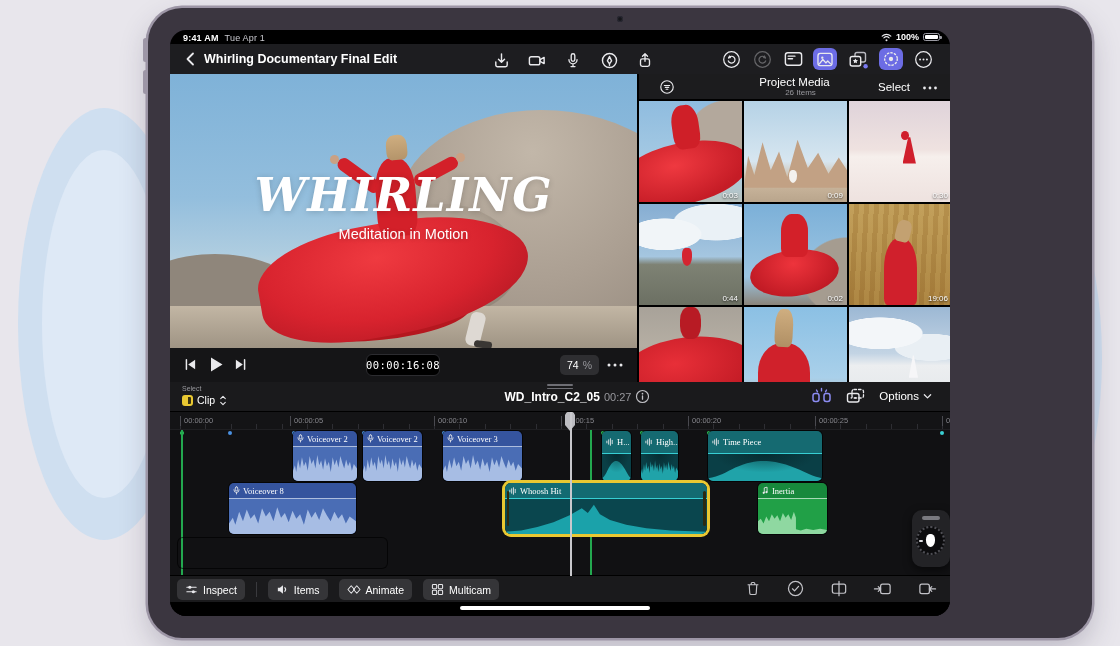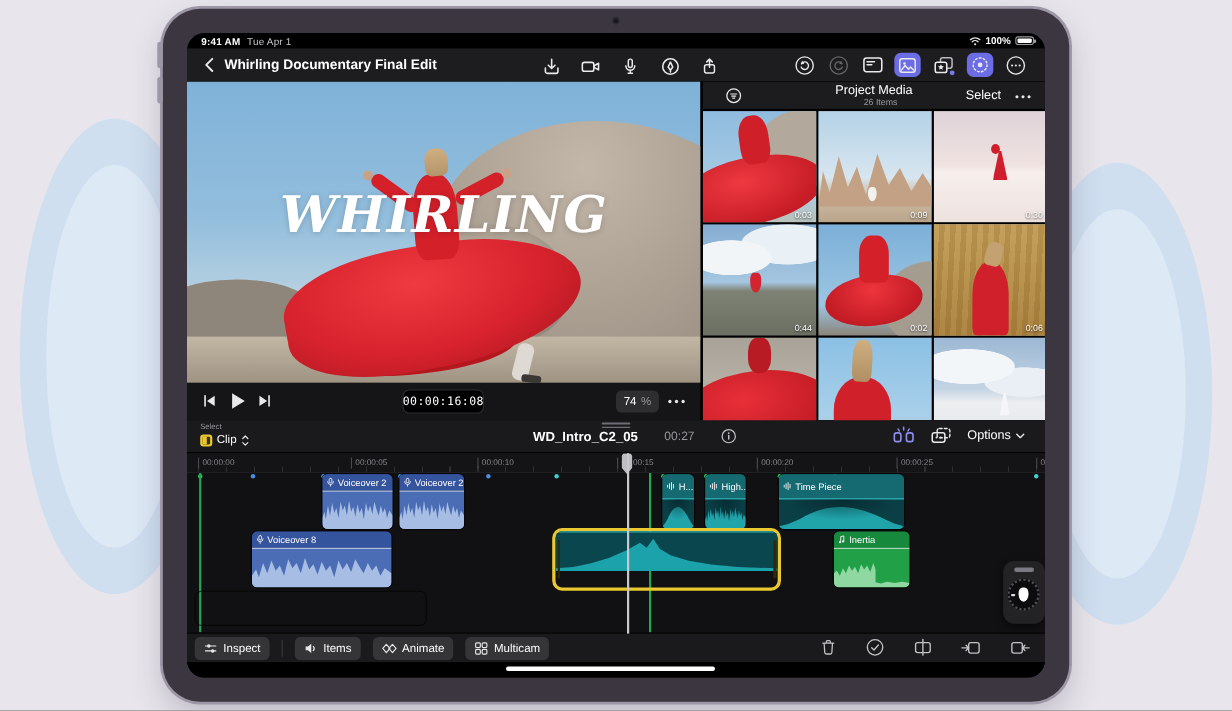--- a/index.html
+++ b/index.html
@@ -8,21 +8,21 @@
   .stage { position:relative; width:1120px; height:646px; background:#e8e6ec; overflow:hidden; }
 
   
   .blob { position:absolute; border-radius:50%; }
   .blob.l1 { left:18px;  top:108px; width:172px; height:432px; background:#cfdff0; }
   .blob.l2 { left:42px;  top:150px; width:124px; height:348px; background:#dee9f6; }
   .blob.r1 { left:930px; top:148px; width:172px; height:420px; background:#cfdff0; }
   .blob.r2 { left:954px; top:190px; width:124px; height:336px; background:#dee9f6; }
 
   
-  .device { position:absolute; left:148px; top:8px; width:824px; height:630px; background:#3b3640;
+  .device { position:absolute; left:148px; top:8px; width:944px; height:630px; background:#3b3640;
             border-radius:34px; box-shadow:0 0 0 2.5px #9d96a6, 0 12px 28px rgba(60,50,80,.25); }
   .vol-btn { position:absolute; left:-5px; width:5px; height:24px; background:#9d96a6; border-radius:3px; }
   .camera-dot { position:absolute; top:8px; left:50%; margin-left:-3px; width:6px; height:6px; border-radius:50%;
                 background:#15151a; box-shadow:inset 0 0 1px 1px #2c2c36; }
   .screen { position:absolute; left:22px; top:22px; width:780px; height:586px; background:#000;
             border-radius:16px; overflow:hidden; color:#fff; }
 
   
   svg.ic { stroke:#e9e9ec; fill:none; stroke-width:1.5; stroke-linecap:round; stroke-linejoin:round; display:block; }
   svg.ic .fill { fill:#e9e9ec; stroke:none; }
@@ -126,32 +126,32 @@
   
   .timeline { position:absolute; left:0; top:352px; width:780px; height:234px; background:#101012; }
   .tl-head { position:absolute; left:0; top:0; width:100%; height:30px; background:#1a1a1c; border-bottom:1px solid #000; }
   .drag-handle { position:absolute; left:50%; top:2px; margin-left:-13px; width:26px; }
   .drag-handle i { display:block; height:1.5px; background:#6e6e74; border-radius:1px; margin-bottom:2px; }
   .tl-select-label { position:absolute; left:12px; top:3px; font-size:7px; color:#98989d; }
   .tl-clip-picker { position:absolute; left:12px; top:12px; display:flex; align-items:center; gap:4px; }
   .clip-mode-ic { width:11px; height:11px; border:2px solid #e9c832; border-radius:3px; background:#3a3210; position:relative; }
   .clip-mode-ic i { position:absolute; left:0; top:0; bottom:0; width:4px; background:#e9c832; }
   .tl-clip-label { font-size:10.5px; color:#fff; }
-  .tl-center { position:absolute; left:0; right:0; top:7px; display:flex; justify-content:center; align-items:center; gap:24px;padding-left:35px; }
+  .tl-center { position:absolute; left:0; right:0; top:7px; display:flex; justify-content:center; align-items:center; gap:4px;padding-left:35px; }
   .tl-name { font-size:12px; font-weight:700; color:#fff; }
   .tl-dur { font-size:11px; color:#98989d; }
   .tl-right { position:absolute; right:18px; top:5px; display:flex; align-items:center; gap:13px; }
   .tl-options { display:flex; align-items:center; gap:4px; font-size:11.5px; color:#fff; }
 
   .ruler { position:absolute; left:0; top:30px; width:100%; height:18px; background:#141416; border-bottom:1px solid #1f1f22; overflow:hidden;
            background-image:repeating-linear-gradient(90deg,#2e2e33 0 1px,transparent 1px 25.4px);
            background-size:100% 5px; background-position:10px 100%; background-repeat:no-repeat; }
   .rl { position:absolute; top:4px; font-size:7.5px; color:#86868c; border-left:1px solid #4a4a50; padding-left:3px; line-height:10px; }
 
-  .tracks { position:absolute; left:0; top:48px; width:100%; height:172px; background:#111113; }
+  .tracks { position:absolute; left:0; top:48px; width:100%; height:172px; background:#111113;font-family:Liberation Serif, serif; }
   .mark { position:absolute; width:4px; height:4px; border-radius:50%; top:1px; }
   .mark.b { background:#4a90e2; } .mark.c { background:#3ad0d4; } .mark.g { background:#2ecc5e; }
   .gline { position:absolute; top:0; width:1.5px; height:145px; background:#23a84f; }
 
   .clip { position:absolute; border-radius:5px; overflow:hidden; box-shadow:0 0 0 1px rgba(0,0,0,.65); }
   .clip-head { height:15px; display:flex; align-items:center; gap:3px; padding:0 4px; font-size:8.5px; color:#fff; white-space:nowrap; overflow:hidden; }
   .clip-body { position:relative; }
   .wave { position:absolute; left:0; bottom:0; width:100%; height:100%; display:block; }
   .clip.blue  .clip-head { background:#35549e; }
   .clip.blue  .clip-body { background:#4a6db5; border-top:1px solid rgba(255,255,255,.55); }
@@ -343,20 +343,21 @@
           <div class="leg"></div>
             <div class="shoe"></div>
           <div class="torso"></div>
             <div class="arm-l"></div>
             <div class="arm-r"></div>
           <div class="hand-l"></div>
             <div class="hand-r"></div>
             <div class="hat"></div>
         </div>
         <div class="viewer-title">WHIRLING</div>
+        <div class="viewer-sub">Meditation in Motion</div>
       </div>
 
       <div class="transport">
         <svg class="ic tr-ic" style="left:14px" width="13" height="13" viewBox="0 0 14 14">
           <path d="M2.6 2v10" stroke-width="1.6"></path>
             <path class="fill" d="M12 2 4.5 7 12 12z"></path>
         </svg>
         <svg class="ic tr-ic" style="left:38px;top:8px" width="16" height="17" viewBox="0 0 16 17">
           <path class="fill" d="M3 1.5 14.5 8.5 3 15.5z"></path>
         </svg>
@@ -403,21 +404,21 @@
           <div class="thumb t3">
               <span class="dur">0:30</span>
             </div>
           <div class="thumb t4">
               <span class="dur">0:44</span>
             </div>
           <div class="thumb t5">
               <span class="dur">0:02</span>
             </div>
           <div class="thumb t6">
-              <span class="dur">0:06</span>
+              <span class="dur">19:06</span>
             </div>
           <div class="thumb t7">
               <span class="dur"></span>
             </div>
           <div class="thumb t8">
               <span class="dur"></span>
             </div>
           <div class="thumb t9">
               <span class="dur"></span>
             </div>
@@ -465,21 +466,21 @@
               <span>Options</span>
               <svg class="ic" width="9" height="7" viewBox="0 0 10 7">
                   <path d="M1.5 1.5 5 5l3.5-3.5" stroke-width="1.4"></path>
                 </svg>
             </div>
           </div>
         </div>
 
         <div class="ruler">
           <span class="rl" style="left:10px">00:00:00</span>
-          <span class="rl" style="left:149px">00:00:05</span>
+          <span class="rl" style="left:120px">00:00:05</span>
           <span class="rl" style="left:264px">00:00:10</span>
           <span class="rl" style="left:391px">00:00:15</span>
           <span class="rl" style="left:518px">00:00:20</span>
           <span class="rl" style="left:645px">00:00:25</span>
           <span class="rl" style="left:772px">00:00:30</span>
         </div>
 
         <div class="tracks">
 
           <span class="mark g" style="left:10px"></span>
@@ -518,20 +519,34 @@
                   <path d="M1 4.2a3 3 0 0 0 6 0 M4 7.4v1.6" stroke-width="1"></path>
                 </svg>
                 <span>Voiceover 2</span>
               </div>
             <div class="clip-body" style="height:35px">
                 <svg class="wave" viewBox="0 0 100 30" preserveAspectRatio="none">
                   <use href="#wave-speech"></use>
                 </svg>
               </div>
           </div>
+          <div class="clip blue" style="left:273px;top:1px;width:79px;height:50px">
+            <div class="clip-head">
+                <svg class="ic ci" width="7" height="9" viewBox="0 0 8 10">
+                  <rect x="2.6" y="0.8" width="2.8" height="4.6" rx="1.4" stroke-width="1"></rect>
+                  <path d="M1 4.2a3 3 0 0 0 6 0 M4 7.4v1.6" stroke-width="1"></path>
+                </svg>
+                <span>Voiceover 3</span>
+              </div>
+            <div class="clip-body" style="height:35px">
+                <svg class="wave" viewBox="0 0 100 30" preserveAspectRatio="none">
+                  <use href="#wave-speech"></use>
+                </svg>
+              </div>
+          </div>
           <div class="clip teal" style="left:432px;top:1px;width:29px;height:50px">
             <div class="clip-head" style="height:22px">
                 <svg class="ic ci" width="8" height="8" viewBox="0 0 9 9">
                   <path d="M1 3.5v2 M3 2v5 M5 .8v7.4 M7 2.6v3.8" stroke-width="1"></path>
                 </svg>
                 <span>H...</span>
               </div>
             <div class="clip-body" style="height:28px">
                 <svg class="wave" viewBox="0 0 100 30" preserveAspectRatio="none">
                   <use href="#wave-hill"></use>
@@ -575,20 +590,26 @@
               </div>
             <div class="clip-body" style="height:36px">
                 <svg class="wave" viewBox="0 0 100 30" preserveAspectRatio="none">
                   <use href="#wave-speech"></use>
                 </svg>
               </div>
           </div>
           <div class="clip sel" style="left:335px;top:53px;width:202px;height:51px">
             <div class="trim l"></div>
             <div class="trim r"></div>
+            <div class="clip-head">
+                <svg class="ic ci" width="8" height="8" viewBox="0 0 9 9">
+                  <path d="M1 3.5v2 M3 2v5 M5 .8v7.4 M7 2.6v3.8" stroke-width="1"></path>
+                </svg>
+                <span>Whoosh Hit</span>
+              </div>
             <div class="clip-body" style="height:36px">
                 <svg class="wave" viewBox="0 0 100 30" preserveAspectRatio="none">
                   <use href="#wave-whoosh"></use>
                 </svg>
               </div>
           </div>
           <div class="clip green" style="left:588px;top:53px;width:69px;height:51px">
             <div class="clip-head">
                 <svg class="ic ci" width="7" height="9" viewBox="0 0 8 10">
                   <path d="M2.6 7.6V2l3.2-.8v5.6" stroke-width="1"></path>

